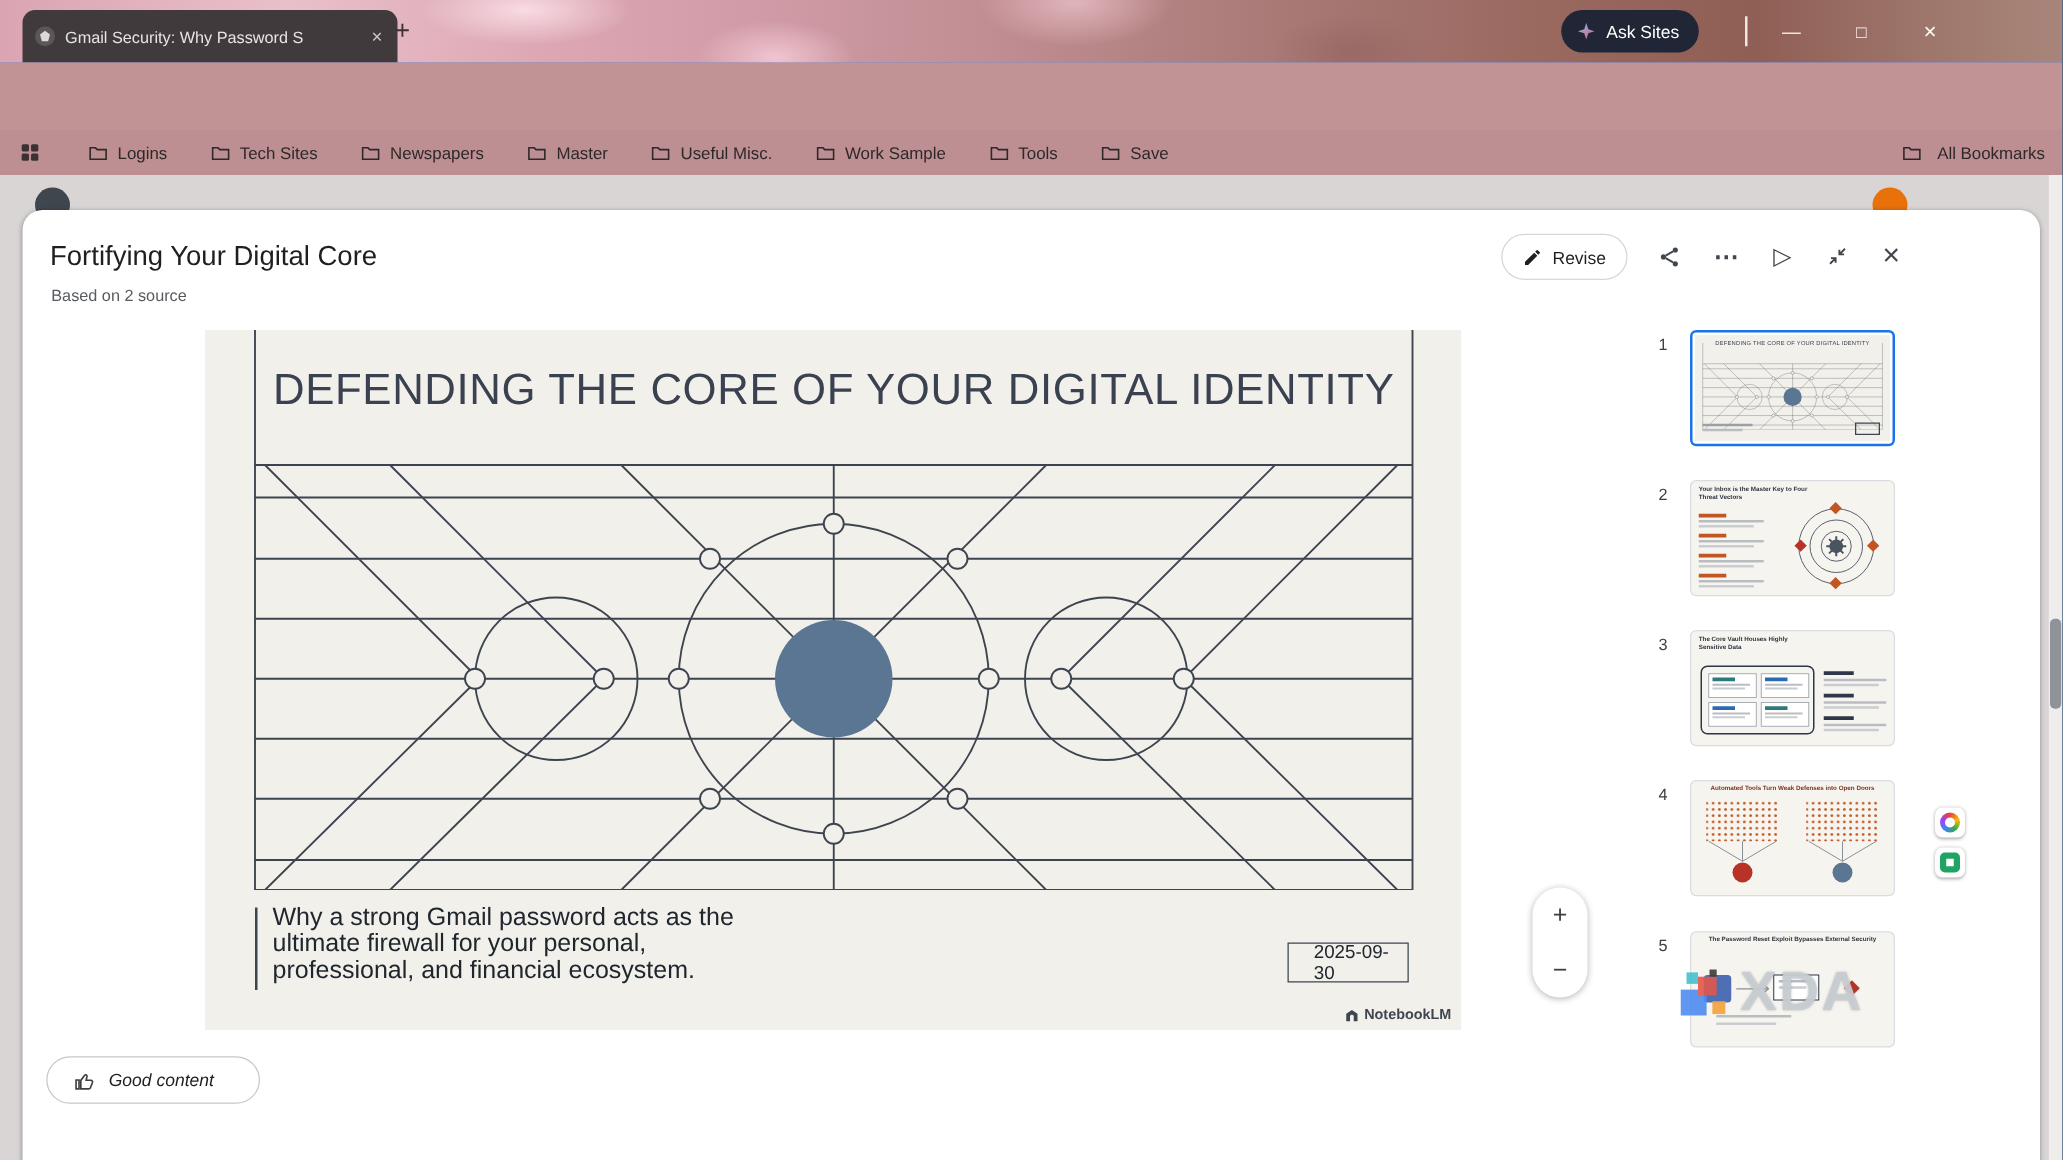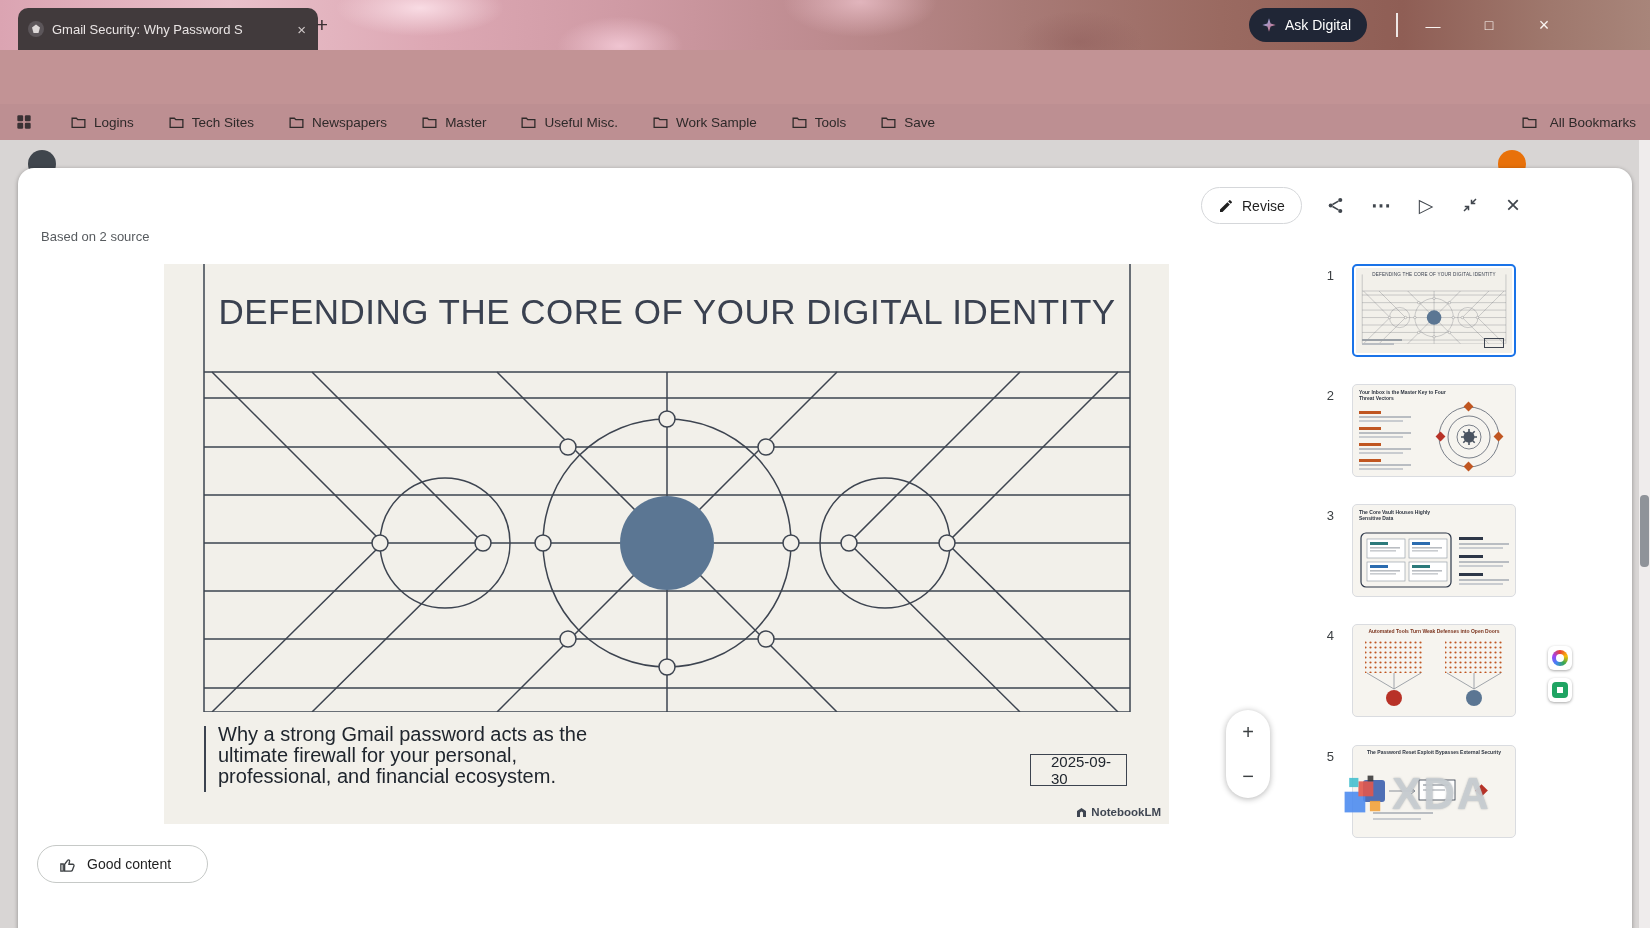--- a/index.html
+++ b/index.html
@@ -92,21 +92,21 @@
     font-weight:bold;color:#2d3440;}
   .t-title-c{position:absolute;left:8px;right:8px;top:3px;text-align:center;font-size:5px;
     line-height:6px;font-weight:bold;color:#2d3440;}
   .mini-strip{position:absolute;left:6px;bottom:4px;right:6px;height:12px;}
 
   
   .xda{position:absolute;left:1322px;top:598px;width:195px;height:56px;display:flex;align-items:center;gap:6px;}
   .xda-text{font-size:44px;font-weight:700;color:rgba(201,206,211,.92);letter-spacing:2px;
     text-shadow:0 0 2px rgba(120,125,130,.55);}
   .fbtn{position:absolute;top:677px;height:38px;border:1px solid #c6c9c7;border-radius:19px;background:#fff;
-    display:flex;align-items:center;gap:10px;padding:5px 20px;font-size:14px;color:#1f1f1f;box-sizing:border-box;}
+    display:flex;align-items:center;gap:10px;padding:5px 20px;font-size:14px;color:#1f1f1f;box-sizing:border-box;font-style:italic;}
 
   
   .scroll-track{position:absolute;right:0;top:140px;width:11px;height:788px;background:#efecec;}
   .scroll-thumb{position:absolute;right:1px;top:495px;width:9px;height:72px;border-radius:4px;background:#8f9399;}
   .edge-ic{position:absolute;left:1548px;width:24px;height:24px;border-radius:6px;background:#fff;
     box-shadow:0 1px 3px rgba(0,0,0,.35);display:flex;align-items:center;justify-content:center;}
   .edge-ring{width:16px;height:16px;border-radius:50%;
     background:conic-gradient(#ea4335,#fbbc04,#34a853,#4285f4,#a142f4,#ea4335);position:relative;}
   .edge-ring::after{content:"";position:absolute;left:4px;top:4px;width:8px;height:8px;border-radius:50%;background:#fff;}
   .edge-green{width:16px;height:16px;border-radius:4px;background:#1fa463;display:flex;align-items:center;justify-content:center;}
@@ -169,21 +169,21 @@
     <div class="gemini">
       <svg width="16" height="16" viewBox="0 0 24 24">
         <defs>
             <linearGradient id="gg" x1="0" y1="0" x2="1" y2="1">
           <stop offset="0" stop-color="#8ab4f8"></stop>
               <stop offset="1" stop-color="#d96570"></stop>
             </linearGradient>
           </defs>
         <path d="M12 2l2.4 7.6L22 12l-7.6 2.4L12 22l-2.4-7.6L2 12l7.6-2.4z" fill="url(#gg)"></path>
       </svg>
-      <span>Ask Digital</span>
+      <span>Ask Sites</span>
     </div>
     <div class="gemini-bar"></div>
     <div class="winbtn" style="left:1410px;">—</div>
     <div class="winbtn" style="left:1466px;font-size:14px;">□</div>
     <div class="winbtn" style="left:1521px;font-size:18px;">×</div>
   </div>
 
   <div class="toolbar">
     <div class="tb-btn" style="left:14px;">←</div>
     <div class="tb-btn" style="left:56px;">→</div>
@@ -346,20 +346,21 @@
       <span>All Bookmarks</span>
       </span>
   </div>
 
   <div class="pagebg">
     <div class="halfdot" style="left:28px;top:10px;background:#40464d;"></div>
     <div class="halfdot" style="left:1498px;top:10px;background:#e8710a;"></div>
   </div>
 
   <div class="panel">
+    <div class="p-title">Fortifying Your Digital Core</div>
     <div class="p-sub">Based on 2 source</div>
 
     <div class="revise">
       <svg width="16" height="16" viewBox="0 0 24 24" fill="#1f1f1f">
         <path d="M3 17.2V21h3.8L17.8 9.9l-3.7-3.7L3 17.2zM20.7 7a1 1 0 0 0 0-1.4L18.4 3.3a1 1 0 0 0-1.4 0l-1.8 1.8 3.7 3.7L20.7 7z"></path>
       </svg>
       <span>Revise</span>
     </div>
     <div class="hbtn" style="left:1299px;">
       <svg width="19" height="19" viewBox="0 0 24 24">

